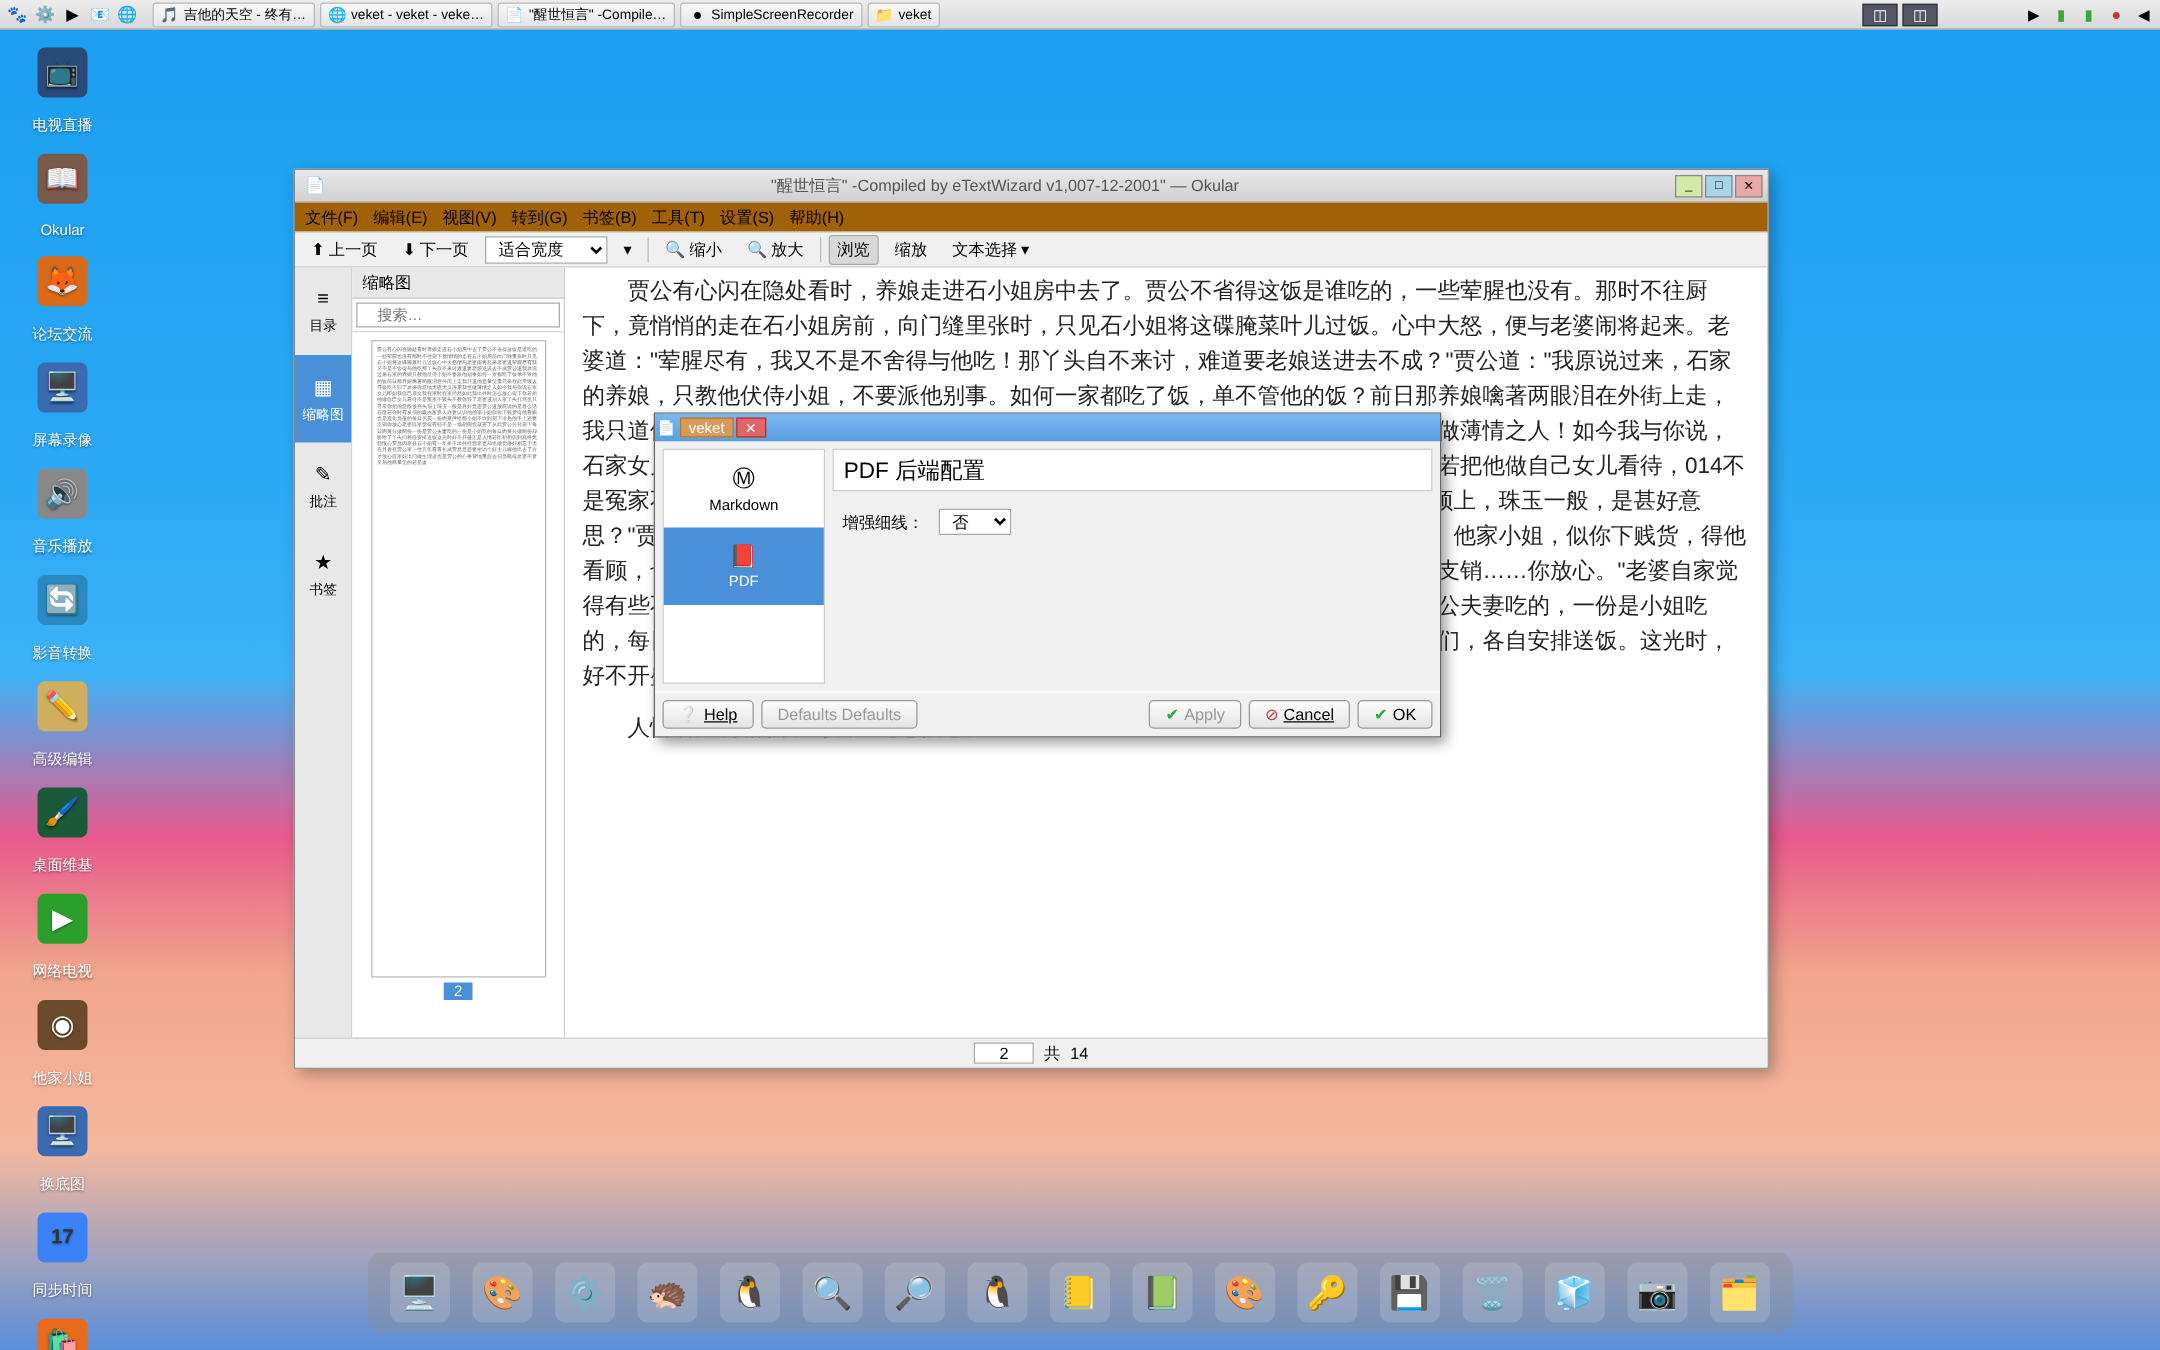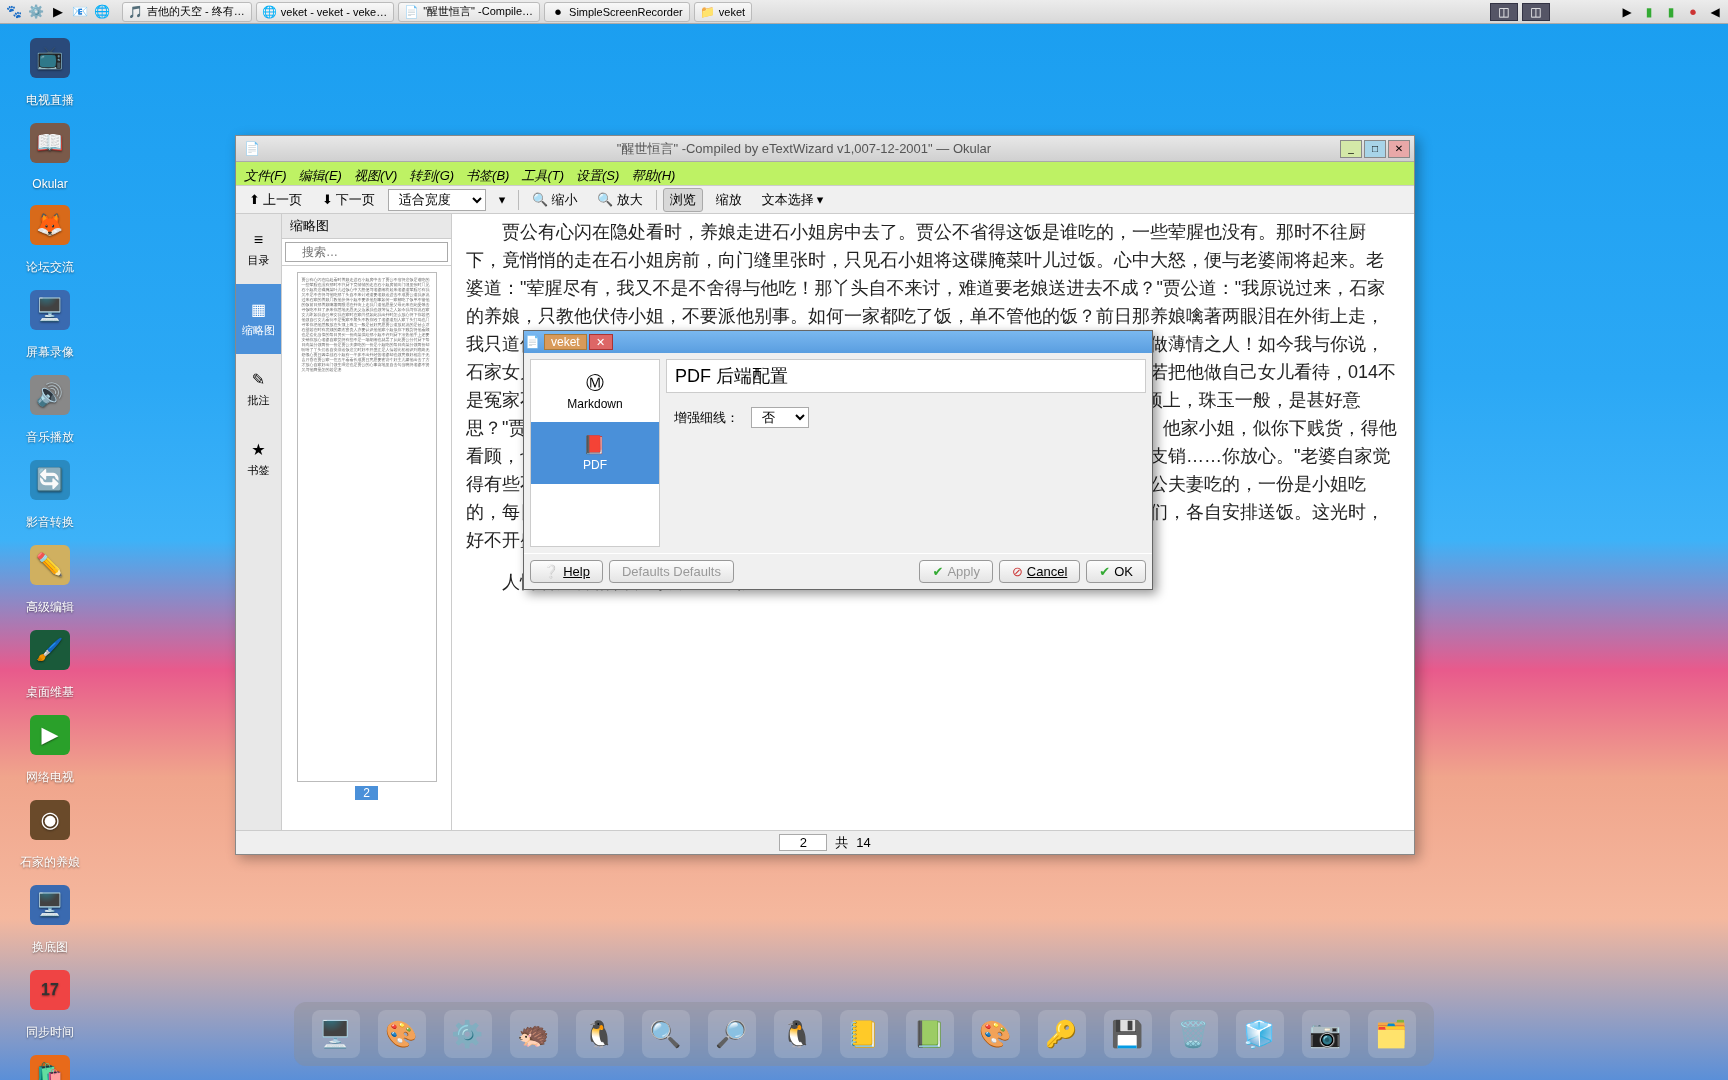--- a/index.html
+++ b/index.html
@@ -55,22 +55,22 @@
 }
 .titlebar .appicon { width: 20px; height: 20px; margin: 0 6px; display:flex; align-items:center; justify-content:center; font-size: 13px; }
 .titlebar .title { flex: 1; text-align: center; font-size: 13px; color: #555; }
 .win-ctrls { display: flex; gap: 2px; padding-right: 4px; }
 .win-btn { width: 22px; height: 18px; border: 1px solid #888; font-size: 10px; display:flex; align-items:center; justify-content:center; cursor:pointer; }
 .win-btn.min { background:#d4e8a8; }
 .win-btn.max { background:#a8d4e8; }
 .win-btn.close { background:#e8a8a8; }
 
 .menubar {
-  height: 24px; background: #bef264; display: flex; align-items: flex-end; padding: 0 8px; gap: 12px;
-  border-bottom: 1px solid #ccc; font-size: 13px; font-style: italic;
+  height: 24px; background: #a16207; display: flex; align-items: center; padding: 0 8px; gap: 12px;
+  border-bottom: 1px solid #ccc; font-size: 13px;
 }
 .menubar .menu-item { cursor: pointer; }
 .toolbar {
   height: 28px; background: #f0f0f0; display: flex; align-items: center; padding: 0 6px; gap: 6px;
   border-bottom: 1px solid #ccc; font-size: 13px;
 }
 .tool-btn {
   display: flex; align-items: center; gap: 3px; padding: 2px 6px;
   border: 1px solid transparent; cursor: pointer; border-radius: 3px;
 }
@@ -231,28 +231,28 @@
     <div class="d-icon">
       <div class="img" style="background:#1a5a3a">🖌️</div>
       <span>桌面维基</span>
     </div>
     <div class="d-icon">
       <div class="img" style="background:#2aa02a">▶</div>
       <span>网络电视</span>
     </div>
     <div class="d-icon">
       <div class="img" style="background:#6a4a2a">◉</div>
-      <span>石家的养娘</span>
+      <span>他家小姐</span>
     </div>
     <div class="d-icon">
       <div class="img" style="background:#3a6ab0">🖥️</div>
       <span>换底图</span>
     </div>
     <div class="d-icon">
-      <div class="img" style="background:#ef4444">
+      <div class="img" style="background:#3b82f6">
         <div style="font-size:16px;color:#333;font-weight:bold">17</div>
       </div>
       <span>同步时间</span>
     </div>
     <div class="d-icon">
       <div class="img" style="background:#e86a1a">🛍️</div>
       <span>淘宝小店</span>
     </div>
   </div>
 

